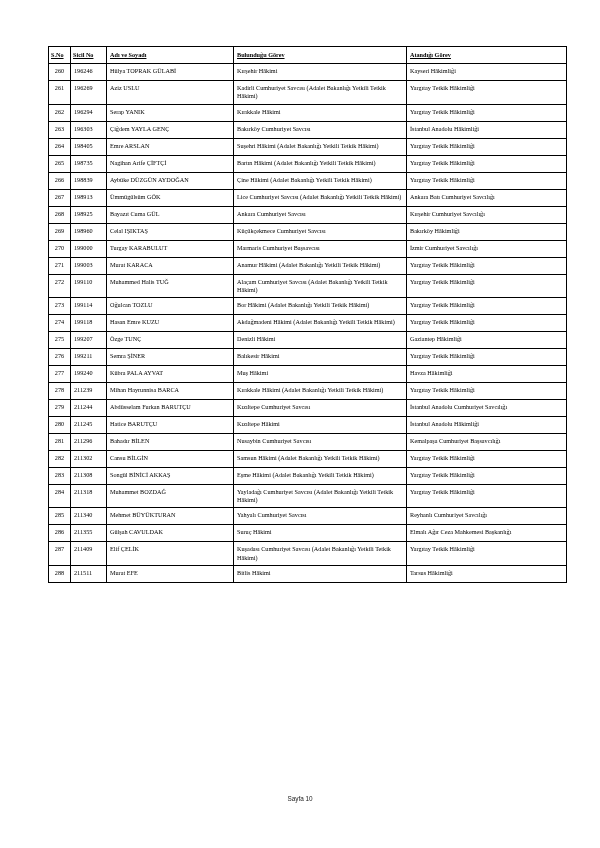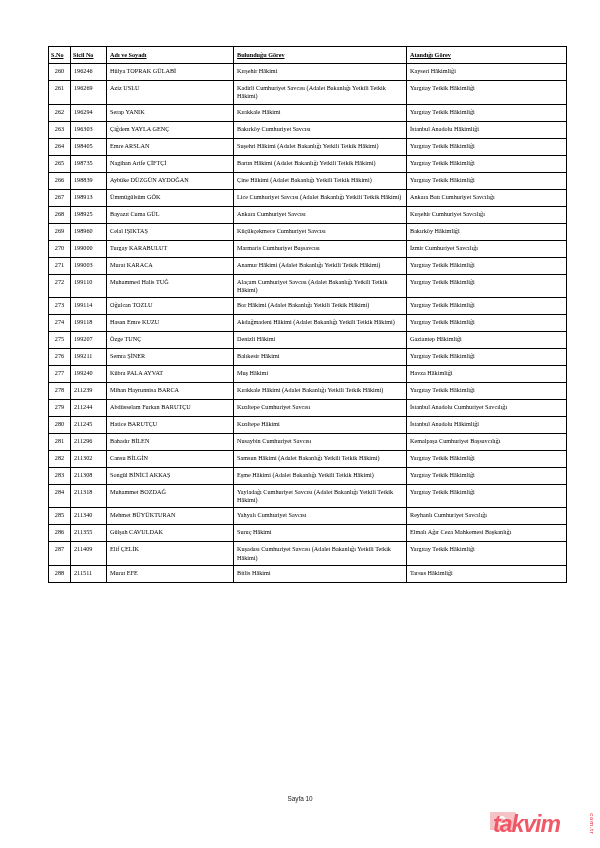--- a/index.html
+++ b/index.html
@@ -365,21 +365,14 @@
             <td class="cell-ad">Murat EFE</td>
             <td class="cell-bulun">Bitlis Hâkimi</td>
             <td class="cell-atan">Tarsus Hâkimliği</td>
           </tr>
         </tbody>
     </table>
   </div>
 
   <div id="footer">Sayfa 10</div>
 
-  <div id="watermark">
-    <div id="wm-inner">
-      <div id="wm-flag"></div>
-      <div id="wm-text">takvim</div>
-      <div id="wm-tld">com.tr</div>
-    </div>
-  </div>
 
 </div>
 
 </body></html>

